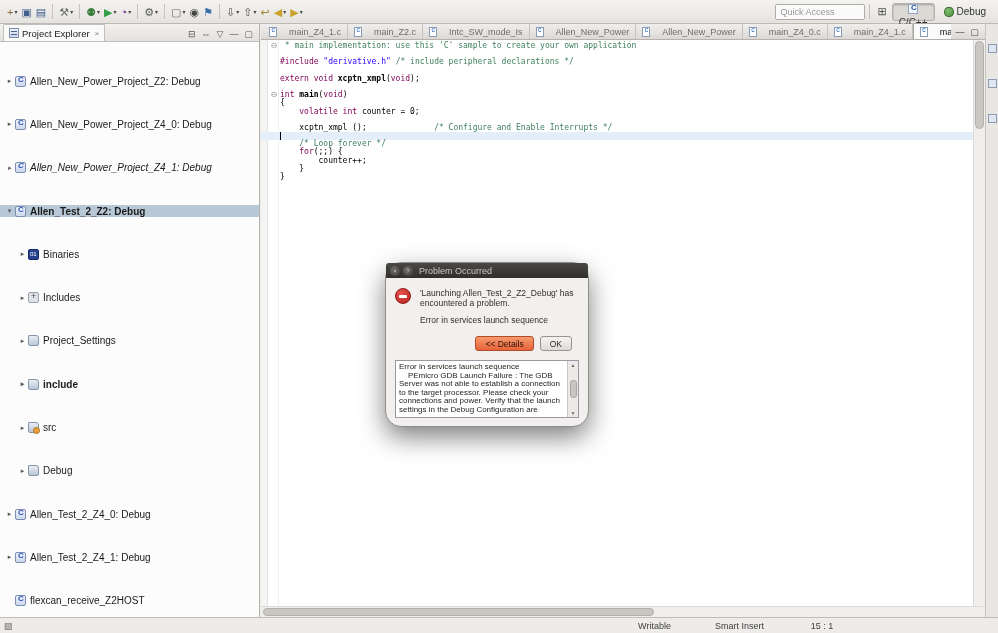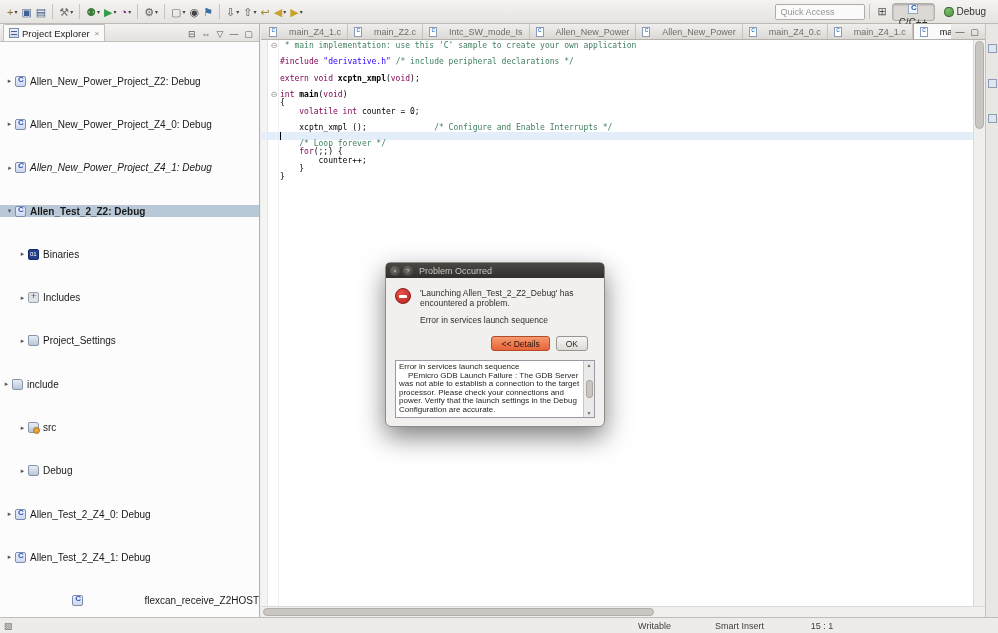--- a/index.html
+++ b/index.html
@@ -95,22 +95,22 @@
 
   
   .status-bar { position:absolute; left:0; right:0; bottom:0; height:16px; background:#edeceb;
     border-top:1px solid #c0bdb9; font-size:9px; color:#3f3e3c; display:flex; align-items:center; }
   .sb-icon { margin-left:4px; font-size:9px; color:#6b6966; }
   .sb-fields { position:absolute; left:617px; display:flex; }
   .sb-field { display:inline-block; text-align:center; }
   .sb-f1 { width:75px; } .sb-f2 { width:95px; } .sb-f3 { width:70px; }
 
   
-  .dialog { position:absolute; left:385px; top:262px; width:220px; background:#f2f0ee;
-    border:1px solid #8f8c87; border-radius:6px; box-shadow:0 10px 26px rgba(0,0,0,.5);
+  .dialog { position:absolute; left:385px; top:262px; width:204px; background:#f2f0ee;
+    border:1px solid #8f8c87; border-radius:16px; box-shadow:0 10px 26px rgba(0,0,0,.5);
     font-size:9px; color:#2f2e2c; z-index:10; }
   .dlg-title { height:15px; background:linear-gradient(#4a4844,#312f2c); border-radius:3px 3px 0 0;
     display:flex; align-items:center; padding:0 4px; gap:3px; }
   .dlg-btn { width:10px; height:10px; border-radius:50%; background:radial-gradient(circle at 35% 30%, #6e6b66, #403e3a);
     color:#cfcdc9; font-size:6px; line-height:10px; text-align:center; flex:none; }
   .dlg-title-text { color:#c9c7c3; font-size:9px; margin-left:3px; }
   .dlg-body { padding:5px 6px 6px 6px; }
   .dlg-msg-row { display:flex; gap:9px; padding:5px 2px 2px 3px; }
   .err-icon { width:16px; height:16px; border-radius:50%; background:radial-gradient(circle at 35% 30%, #e5544e, #b5201c);
     flex:none; position:relative; border:1px solid #8f1512; }
@@ -259,21 +259,21 @@
         <div class="tree-row" style="padding-left: 17px;">
           <span class="tw">▸</span>
           <span class="ti includes"></span>
           <span class="tl">Includes</span>
         </div>
         <div class="tree-row" style="padding-left: 17px;">
           <span class="tw">▸</span>
           <span class="ti folder"></span>
           <span class="tl">Project_Settings</span>
         </div>
-        <div class="tree-row" style="padding-left: 1px;">
+        <div class="tree-row" style="padding-left: 17px; font-weight: bold;">
           <span class="tw">▸</span>
           <span class="ti folder"></span>
           <span class="tl">include</span>
         </div>
         <div class="tree-row" style="padding-left: 17px;">
           <span class="tw">▸</span>
           <span class="ti src"></span>
           <span class="tl">src</span>
         </div>
         <div class="tree-row" style="padding-left: 17px;">
@@ -284,21 +284,21 @@
         <div class="tree-row" style="padding-left: 4px;">
           <span class="tw">▸</span>
           <span class="ti project"></span>
           <span class="tl">Allen_Test_2_Z4_0: Debug</span>
         </div>
         <div class="tree-row" style="padding-left: 4px;">
           <span class="tw">▸</span>
           <span class="ti project"></span>
           <span class="tl">Allen_Test_2_Z4_1: Debug</span>
         </div>
-        <div class="tree-row" style="padding-left: 4px; justify-content: space-between;">
+        <div class="tree-row" style="padding-left: 4px;">
           <span class="tw"></span>
           <span class="ti project-closed"></span>
           <span class="tl">flexcan_receive_Z2HOST</span>
         </div>
         <div class="tree-row" style="padding-left: 4px;">
           <span class="tw"></span>
           <span class="ti project-closed"></span>
           <span class="tl">hello_world_mpc5748g</span>
         </div>
       </div>

